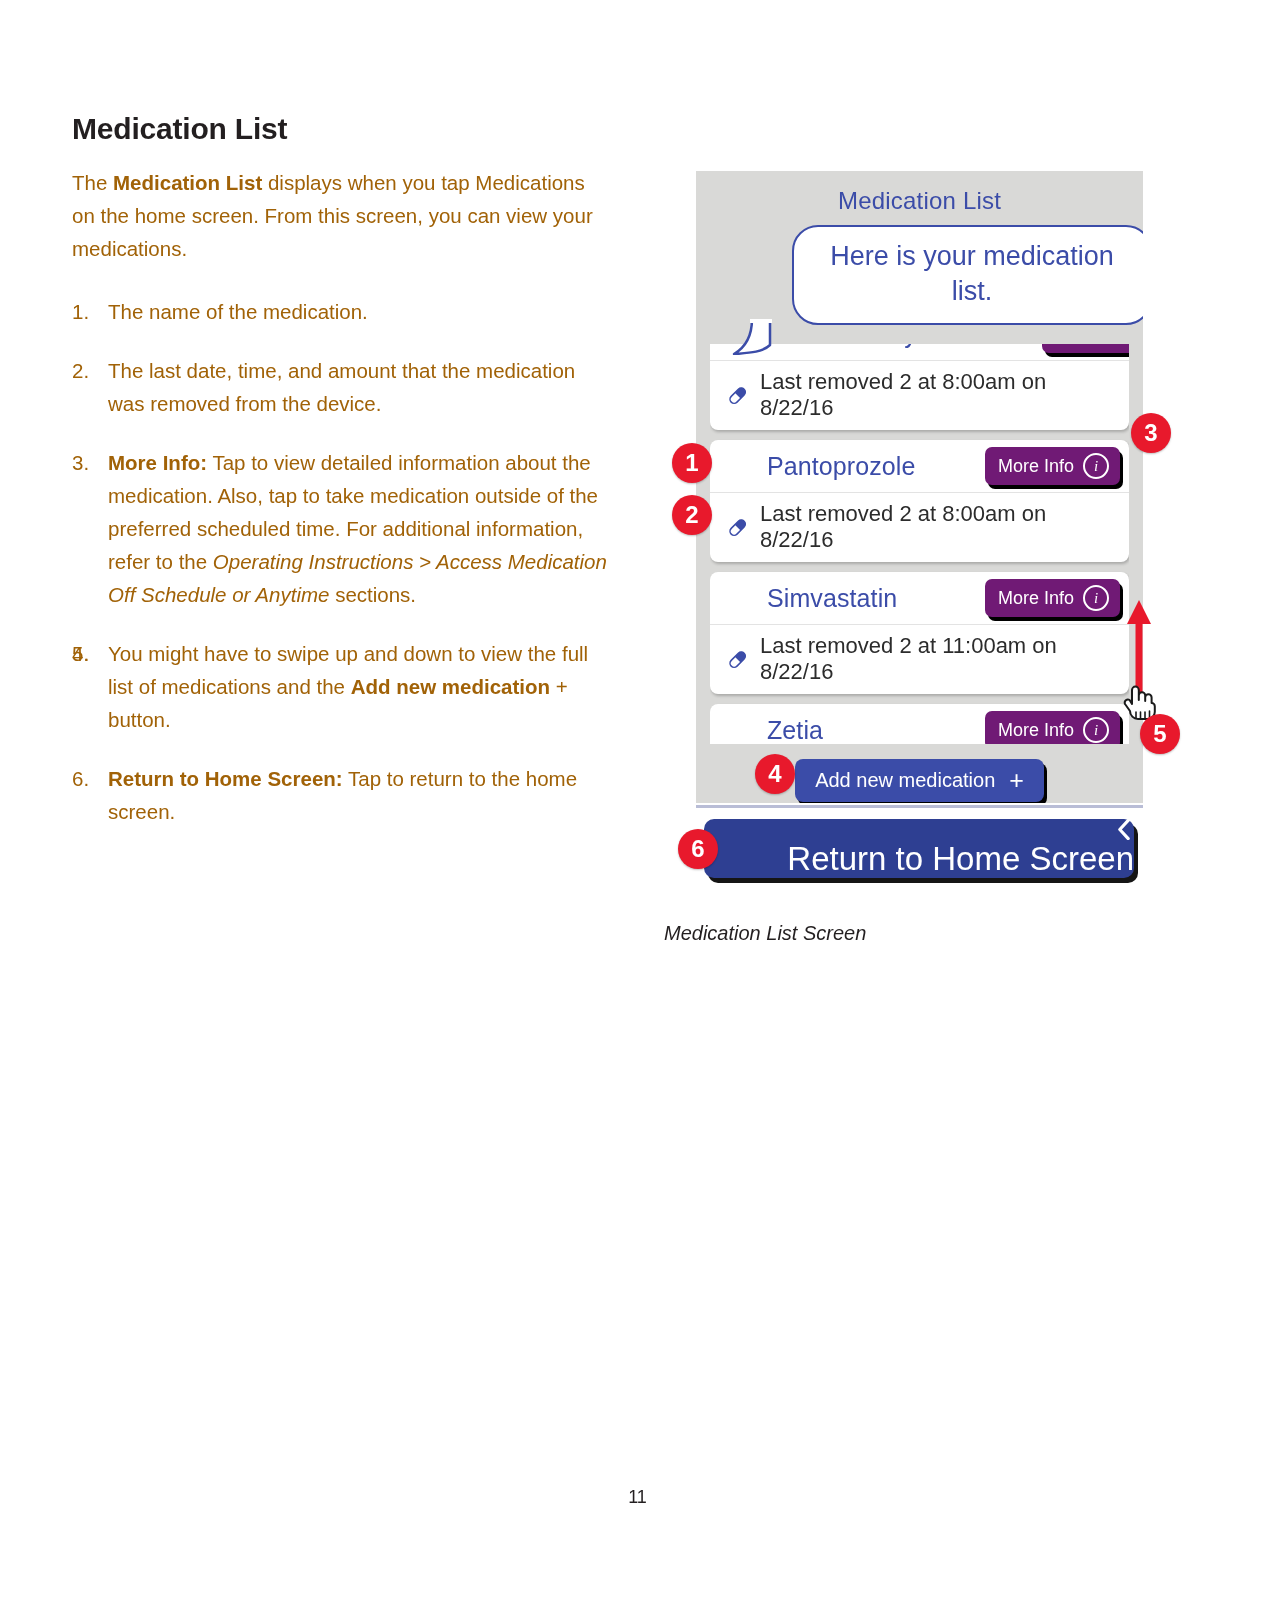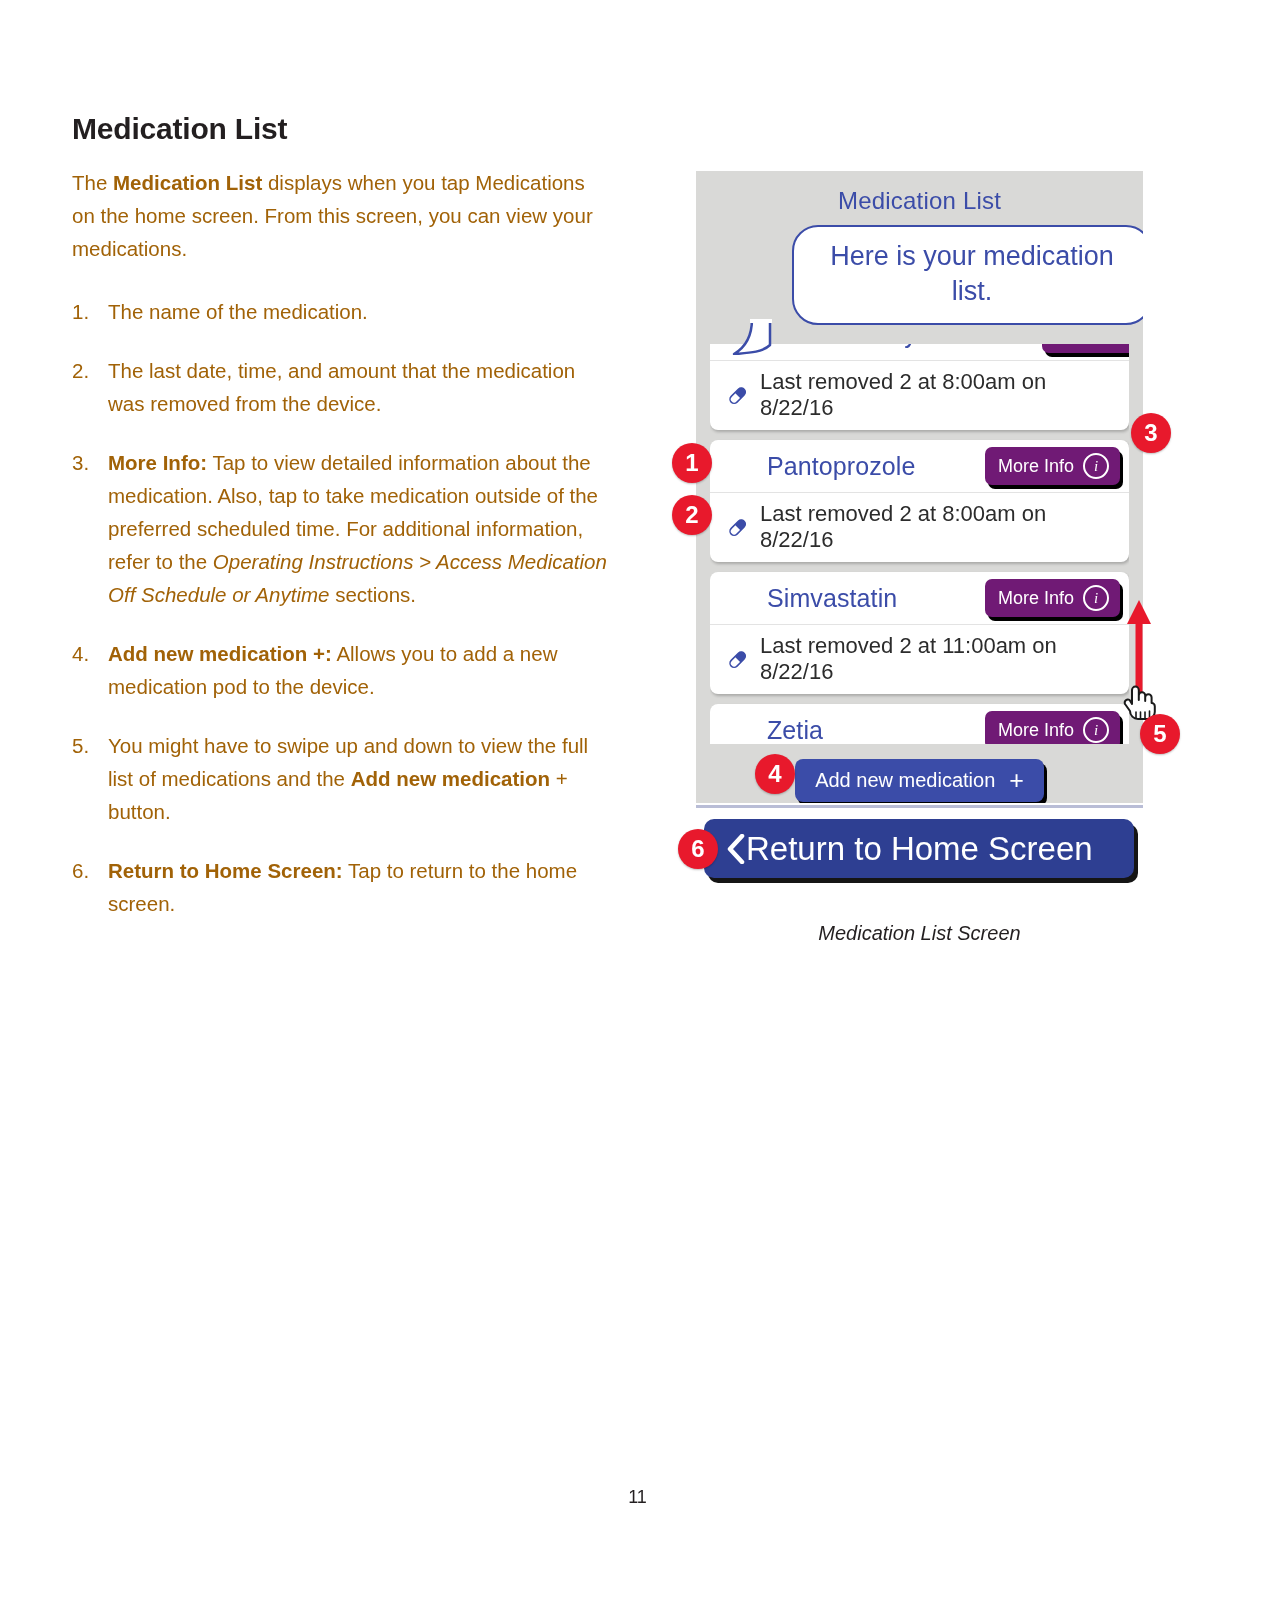--- a/index.html
+++ b/index.html
@@ -223,34 +223,34 @@
   .return-bar {
     position: absolute;
     left: 704px;
     top: 819px;
     width: 430px;
     height: 59px;
     background: #2e3f92;
     border-radius: 10px;
     box-shadow: 4px 5px 0 #151515;
     display: flex;
-    align-items: center;
+    align-items: flex-end;
     padding-left: 22px;
     box-sizing: border-box;
     color: #ffffff;
     font-size: 33px;
+    flex-direction: column;
   }
   .chev-left { display: inline-block; width: 20px; height: 30px; }
 
   .figure-caption {
     position: absolute;
-    left: 696px;
+    left: 664px;
     top: 922px;
     width: 447px;
-    text-align: center;
     font-size: 20px;
     font-style: italic;
     color: #231f20;
   }
 
   
   .callout {
     position: absolute;
     width: 40px;
     height: 40px;
@@ -298,21 +298,21 @@
 <div class="text-col">
 
   <p class="para intro">
     <span>The </span><b>Medication List</b><span> displays when you tap Medications on the home screen. From this screen, you can view your medications.</span>
   </p>
 
   <div id="numlist">
       <div class="numlist-item"><span class="num">1.</span><span><span>The name of the medication.</span></span></div>
       <div class="numlist-item"><span class="num">2.</span><span><span>The last date, time, and amount that the medication was removed from the device.</span></span></div>
       <div class="numlist-item"><span class="num">3.</span><span><b>More Info:</b><span> Tap to view detailed information about the medication. Also, tap to take medication outside of the preferred scheduled time. For additional information, refer to the </span><i>Operating Instructions &gt; Access Medication Off Schedule or Anytime</i><span> sections.</span></span></div>
-      <div class="numlist-item"><span class="num">4.</span><span><b>Add new medication +:</b><span> Allows you to add a new medication pod to the device.</span></span></div>
+      <div class="numlist-item"><span class="num">4.</span></div>
       <div class="numlist-item"><span class="num">5.</span><span><span>You might have to swipe up and down to view the full list of medications and the </span><b>Add new medication</b><span> + button.</span></span></div>
       <div class="numlist-item"><span class="num">6.</span><span><b>Return to Home Screen:</b><span> Tap to return to the home screen.</span></span></div>
     </div>
 
 </div>
 
 <div class="page-number">11</div>
 
 <div class="device-wrap">
   <div class="device-screen">

